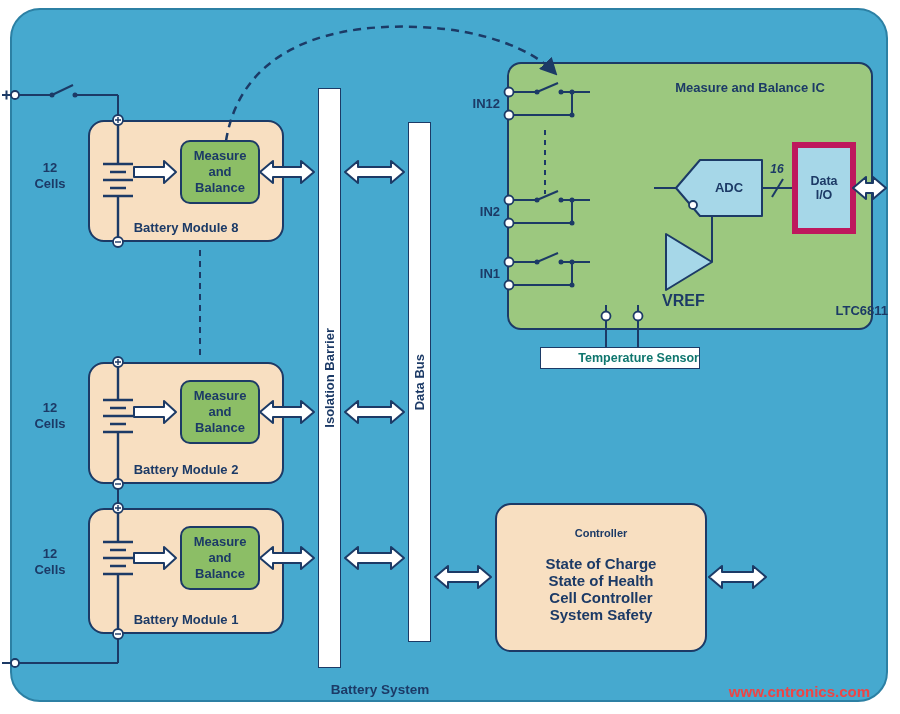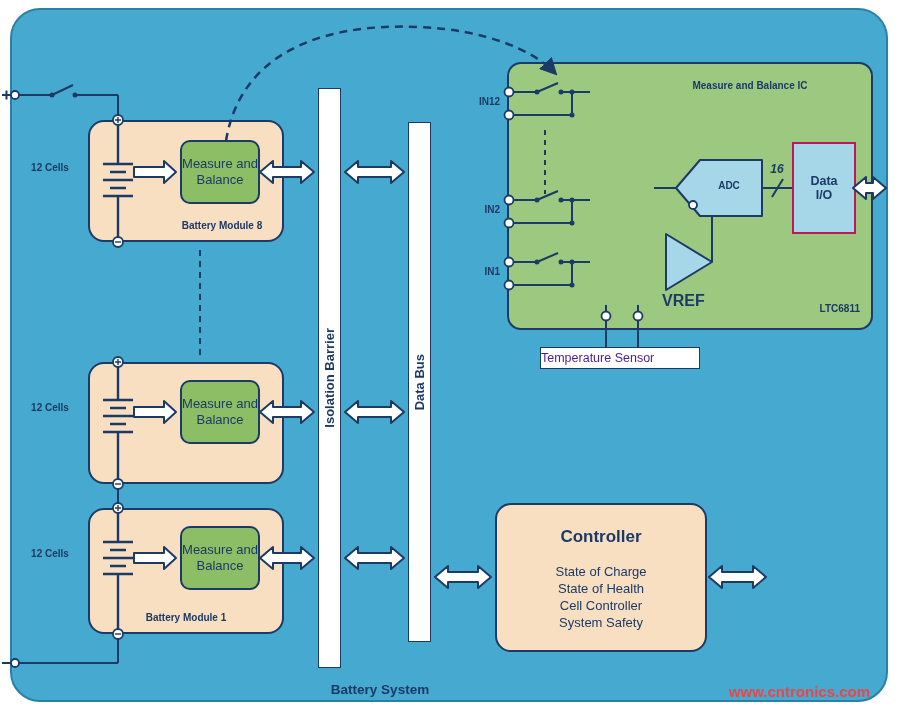--- a/index.html
+++ b/index.html
@@ -3,72 +3,73 @@
 <meta charset="utf-8">
 <style>
   html,body{margin:0;padding:0;background:#ffffff;}
   .canvas{position:relative;width:900px;height:714px;background:#ffffff;overflow:hidden;
           font-family:"Liberation Sans", sans-serif;}
   .blue-panel{position:absolute;left:10px;top:8px;width:878px;height:694px;box-sizing:border-box;
               background:#46A9CF;border:2px solid #2C80A4;border-radius:30px;z-index:1;}
   .box{position:absolute;box-sizing:border-box;z-index:2;}
   .module{background:#F8DFC1;border:2px solid #1C3A66;border-radius:16px;}
   .mb{background:#8CBE66;border:2px solid #1C3A66;border-radius:10px;display:flex;align-items:center;
-      justify-content:center;text-align:center;font-weight:normal;font-size:13px;line-height:1.22;color:#1C3A66;}
+      justify-content:center;text-align:center;font-weight:bold;font-size:13px;line-height:1.22;color:#1C3A66;}
   .bar{background:#ffffff;border:1.5px solid #1C3A66;display:flex;align-items:center;justify-content:center;}
   .vlabel{writing-mode:vertical-rl;transform:rotate(180deg);font-weight:bold;font-size:13px;color:#1C3A66;white-space:nowrap;}
   .ic{background:#9CC87F;border:2px solid #1C3A66;border-radius:14px;}
-  .chip{background:#A6D7E8;border:2px solid #be185d;display:flex;align-items:center;justify-content:center;
+  .chip{background:#A6D7E8;border:6px solid #be185d;display:flex;align-items:center;justify-content:center;
         text-align:center;font-weight:bold;color:#1C3A66;}
-  .label{position:absolute;font-weight:bold;color:#1C3A66;font-size:10px;z-index:4;}
-  .tsensor{background:#ffffff;border:1.5px solid #1C3A66;display:flex;align-items:center;justify-content:flex-start;
-           font-weight:normal;font-size:12.5px;color:#4c1d95;}
+  .label{position:absolute;font-weight:bold;color:#1C3A66;font-size:13px;z-index:4;}
+  .tsensor{background:#ffffff;border:1.5px solid #1C3A66;display:flex;align-items:center;justify-content:flex-end;
+           font-weight:bold;font-size:12.5px;color:#0f766e;}
   .controller{background:#F8DFC1;border:2px solid #1C3A66;border-radius:16px;text-align:center;color:#1C3A66;}
-  .controller .title{font-weight:bold;font-size:17px;margin-top:22px;margin-bottom:16px;}
-  .controller .item{font-weight:normal;font-size:13px;line-height:17px;}
+  .controller .title{font-weight:bold;font-size:11px;margin-top:22px;margin-bottom:16px;}
+  .controller .item{font-weight:bold;font-size:15px;line-height:17px;}
   svg.overlay{position:absolute;left:0;top:0;z-index:3;pointer-events:none;}
   .watermark{position:absolute;z-index:4;font-size:15px;font-weight:bold;color:#ef4444;text-align:right;}
 </style>
 </head>
 <body>
 
 <div class="canvas">
 
   <div class="blue-panel"></div>
 
   <div class="box module" style="left:88px;top:120px;width:196px;height:122px;"></div>
   <div class="box mb" style="left:180px;top:140px;width:80px;height:64px;">
       <span>Measure and Balance</span>
     </div>
-  <div class="label" style="left:88px;top:220px;width:196px;text-align:center;padding-left:36px;">Battery Module 8</div>
+  <div class="label" style="left:88px;top:220px;width:196px;text-align:center;">Battery Module 8</div>
   <div class="label" style="left:26px;top:160px;width:48px;text-align:center;line-height:16px;">12 Cells</div>
 
   <div class="box module" style="left:88px;top:362px;width:196px;height:122px;"></div>
   <div class="box mb" style="left:180px;top:380px;width:80px;height:64px;">
       <span>Measure and Balance</span>
     </div>
+  <div class="label" style="left:88px;top:462px;width:196px;text-align:center;">Battery Module 2</div>
   <div class="label" style="left:26px;top:400px;width:48px;text-align:center;line-height:16px;">12 Cells</div>
 
   <div class="box module" style="left:88px;top:508px;width:196px;height:126px;"></div>
   <div class="box mb" style="left:180px;top:526px;width:80px;height:64px;">
       <span>Measure and Balance</span>
     </div>
   <div class="label" style="left:88px;top:612px;width:196px;text-align:center;">Battery Module 1</div>
   <div class="label" style="left:26px;top:546px;width:48px;text-align:center;line-height:16px;">12 Cells</div>
 
   <div class="box bar" style="left:318px;top:88px;width:23px;height:580px;">
     <span class="vlabel">Isolation Barrier</span>
   </div>
   <div class="box bar" style="left:408px;top:122px;width:23px;height:520px;">
     <span class="vlabel">Data Bus</span>
   </div>
 
   <div class="box ic" style="left:507px;top:62px;width:366px;height:268px;"></div>
   <div class="label" style="left:640px;top:80px;width:220px;text-align:center;">Measure and Balance IC</div>
-  <div class="label" style="left:760px;top:303px;width:100px;text-align:right;">LTC6811</div>
+  <div class="label" style="left:788px;top:303px;width:100px;text-align:right;">LTC6811</div>
   <div class="box chip" style="left:792px;top:142px;width:64px;height:92px;font-size:12.5px;">
       <span style="width:44px;">Data I/O</span>
     </div>
   <div class="label" style="left:696px;top:180px;width:66px;text-align:center;">ADC</div>
   <div class="label" style="left:662px;top:292px;width:64px;text-align:left;font-size:16px;">VREF</div>
   <div class="label" style="left:764px;top:162px;width:26px;text-align:center;font-size:12px;font-style:italic;">16</div>
   <div class="label" style="left:448px;top:96px;width:52px;text-align:right;">IN12</div>
   <div class="label" style="left:448px;top:204px;width:52px;text-align:right;">IN2</div>
   <div class="label" style="left:448px;top:266px;width:52px;text-align:right;">IN1</div>
 

